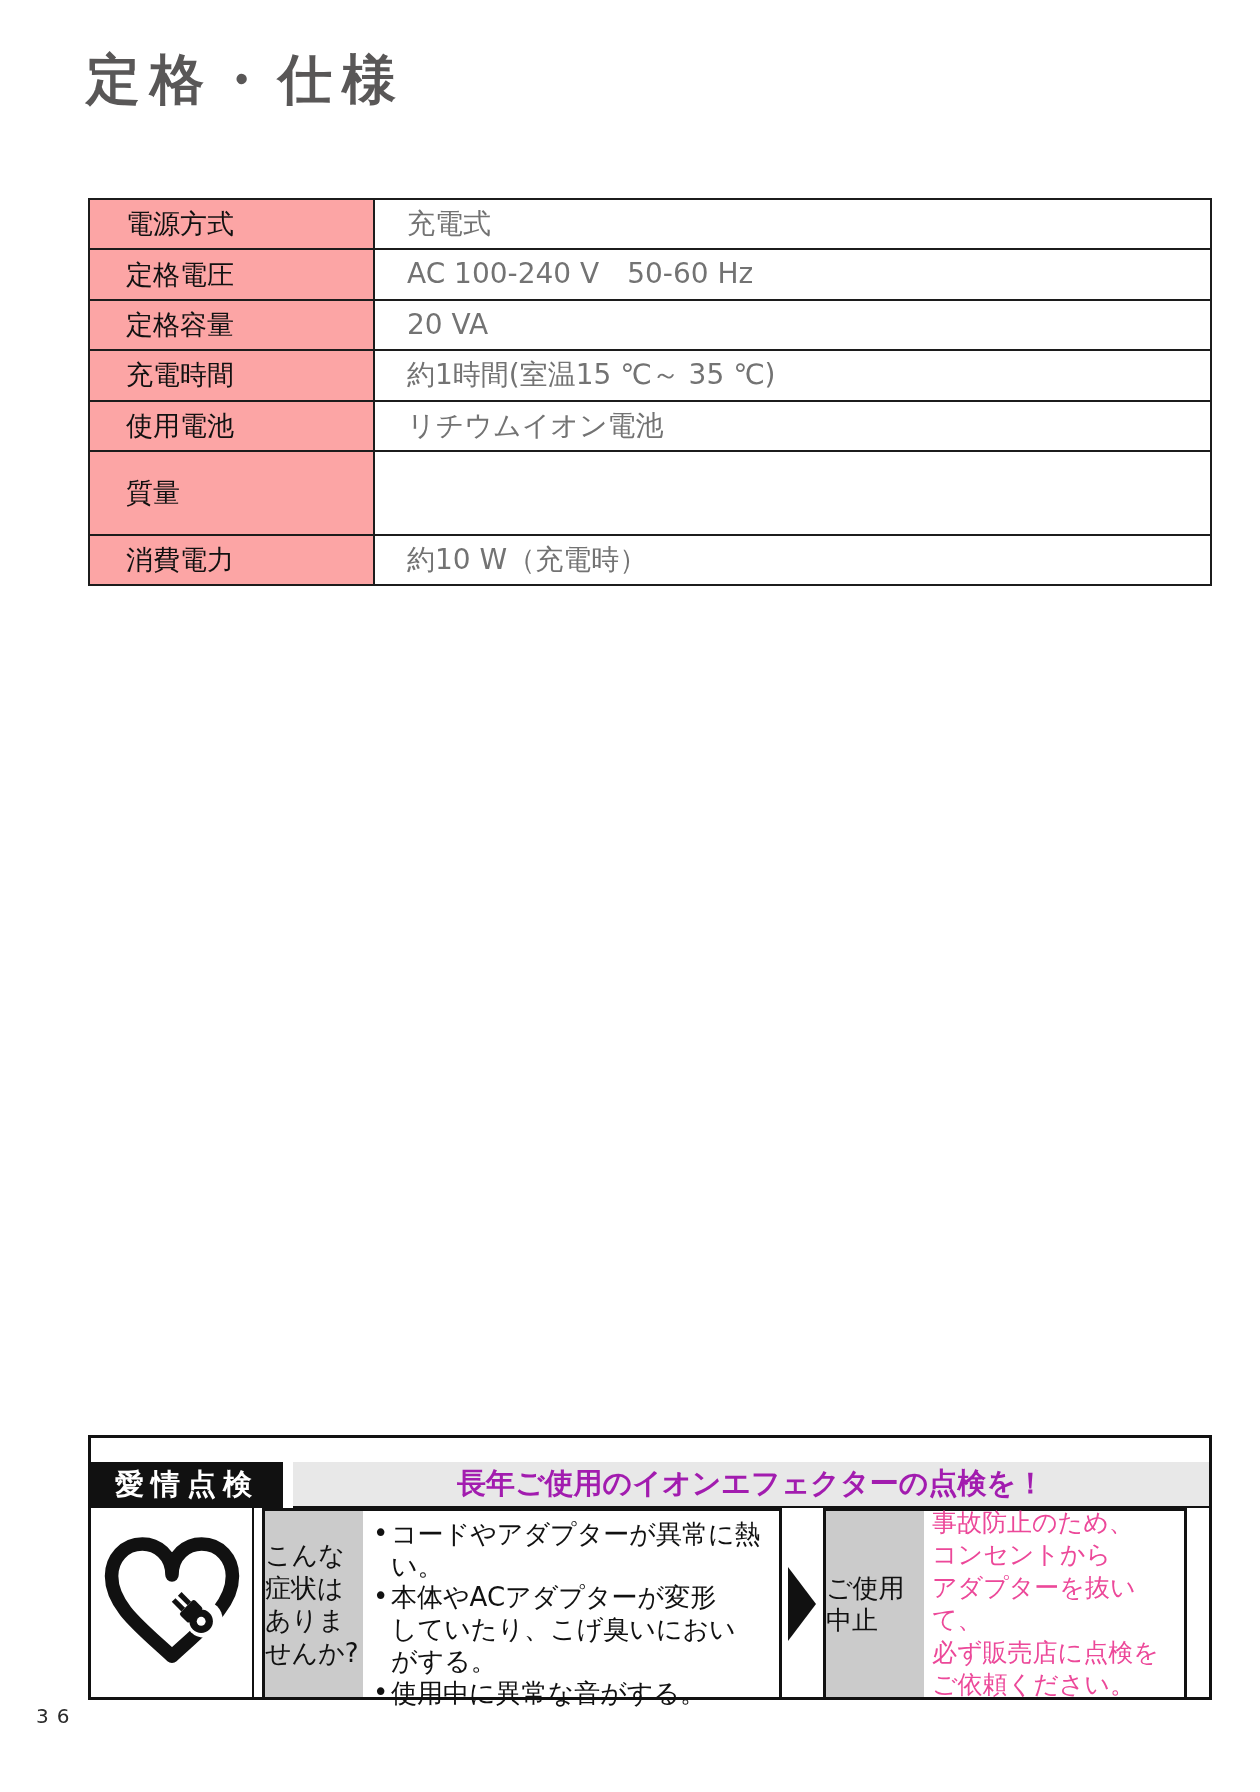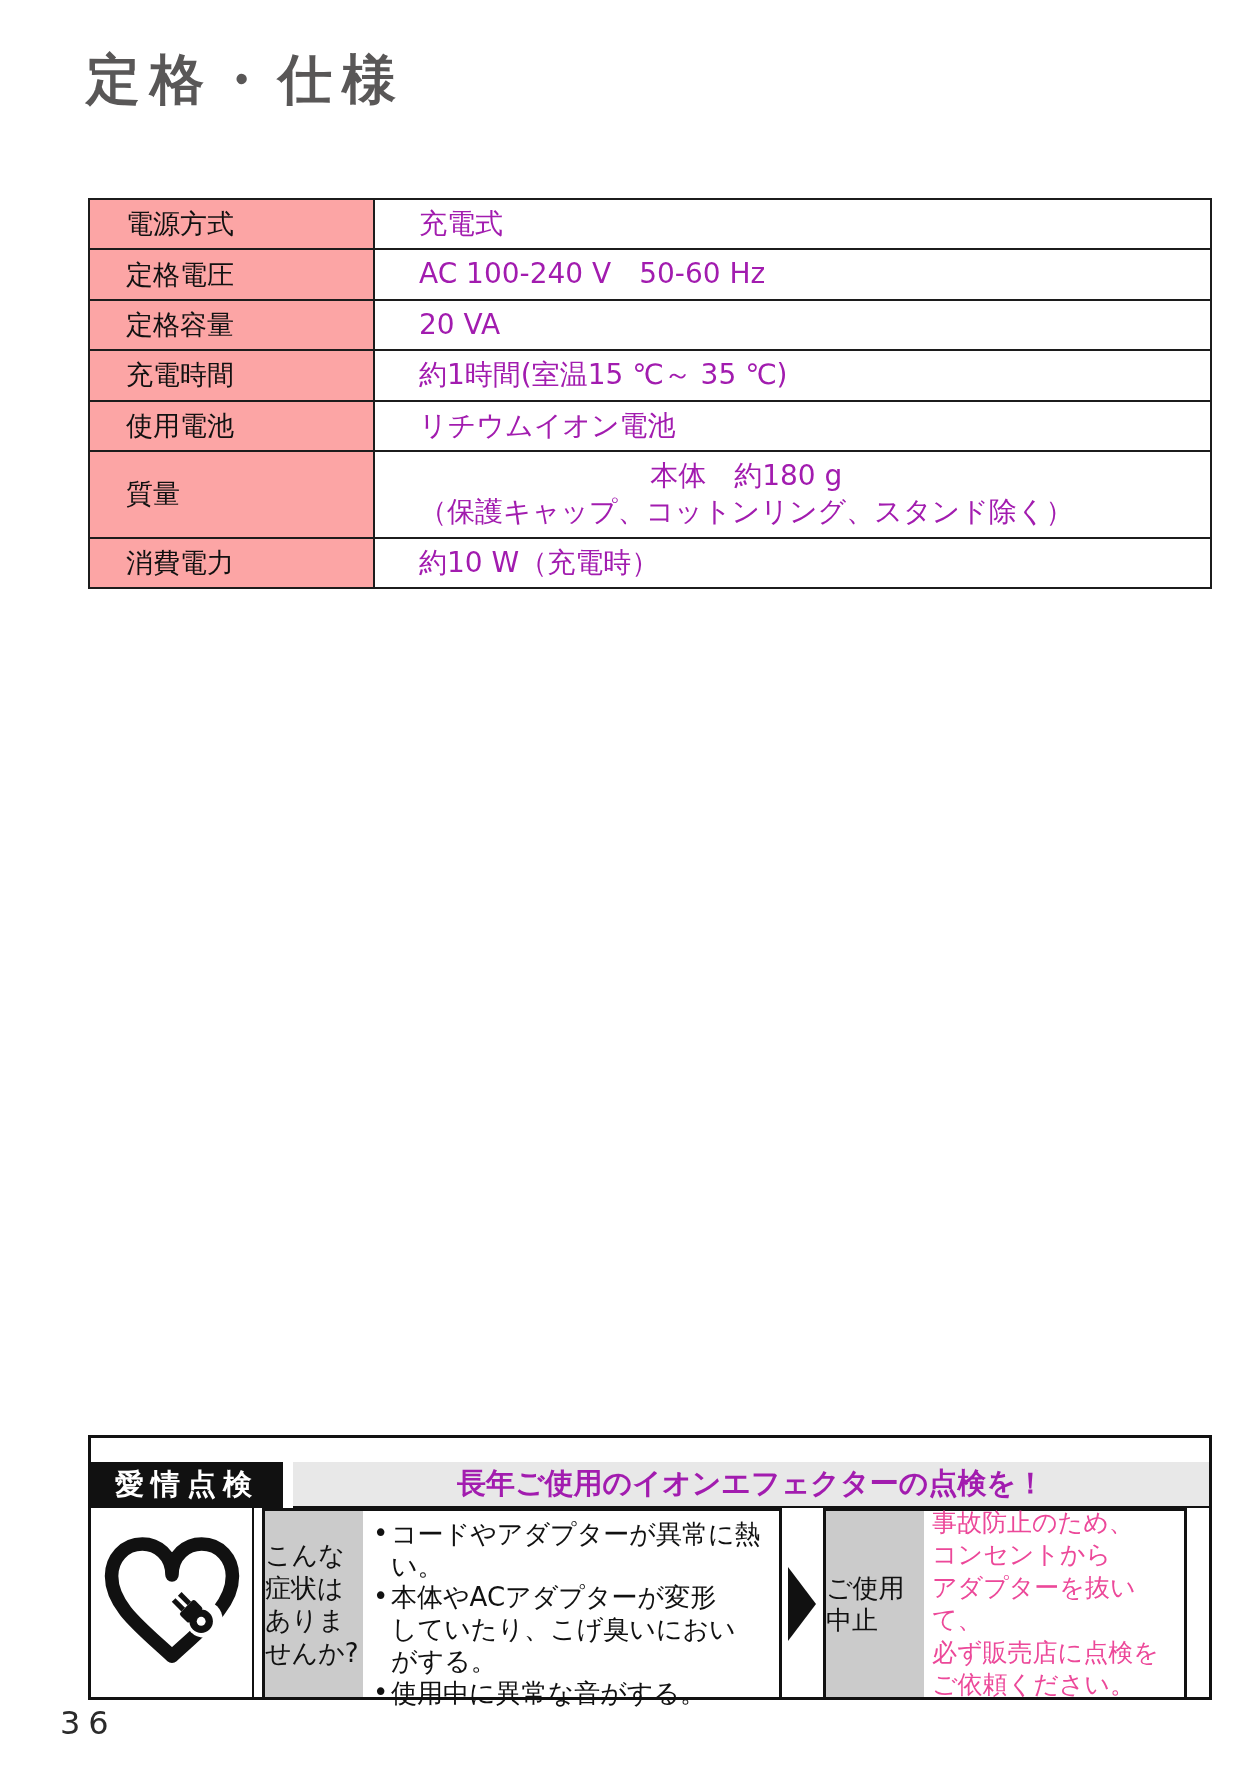--- a/index.html
+++ b/index.html
@@ -31,22 +31,22 @@
     width:285px; flex:none;
     background:#fca5a5;
     border-right:2px solid #1c1c1c;
     display:flex; align-items:center;
     padding-left:36px;
     font-size:27px; color:#111;
   }
   .spec-value {
     flex:1;
     display:flex; align-items:center;
-    padding:6px 10px 6px 44px;
-    font-size:28px; color:#a21caf;
+    padding:6px 10px 6px 32px;
+    font-size:28px; color:#737373;
     white-space:pre-line; line-height:1.3;
   }
 
   
   .inspection {
     position:absolute; left:88px; top:1435px;
     width:1124px; height:265px;
     border:3px solid #111;
     display:flex; flex-direction:column;
   }
@@ -111,22 +111,22 @@
   }
   .action-text {
     flex:1; padding:8px 2px 8px 8px;
     font-size:25px; line-height:1.3;
     white-space:pre-line; color:#ec4899;
     display:flex; align-items:center;
   }
 
   
   .page-number {
-    position:absolute; left:60px; top:1704px;
-    font-size:32px; letter-spacing:8px; color:#2b2b2b;
+    position:absolute; left:36px; top:1704px;
+    font-size:20px; letter-spacing:8px; color:#2b2b2b;
   }
 </style>
 </head>
 <body>
 
 <h1 class="page-title">定格・仕様</h1>
 
 <div class="spec-table">
   <div class="spec-row">
     <div class="spec-label">電源方式</div>
@@ -143,22 +143,20 @@
   <div class="spec-row">
     <div class="spec-label">充電時間</div>
     <div class="spec-value">約1時間(室温15 ℃～ 35 ℃)</div>
   </div>
   <div class="spec-row">
     <div class="spec-label">使用電池</div>
     <div class="spec-value">リチウムイオン電池</div>
   </div>
   <div class="spec-row tall">
     <div class="spec-label">質量</div>
-    <div class="spec-value">本体　約180 g
-（保護キャップ、コットンリング、スタンド除く）</div>
   </div>
   <div class="spec-row">
     <div class="spec-label">消費電力</div>
     <div class="spec-value">約10 W（充電時）</div>
   </div>
 </div>
 
 <div class="inspection">
   <div class="insp-header">
     <div class="insp-badge">愛情点検</div>

